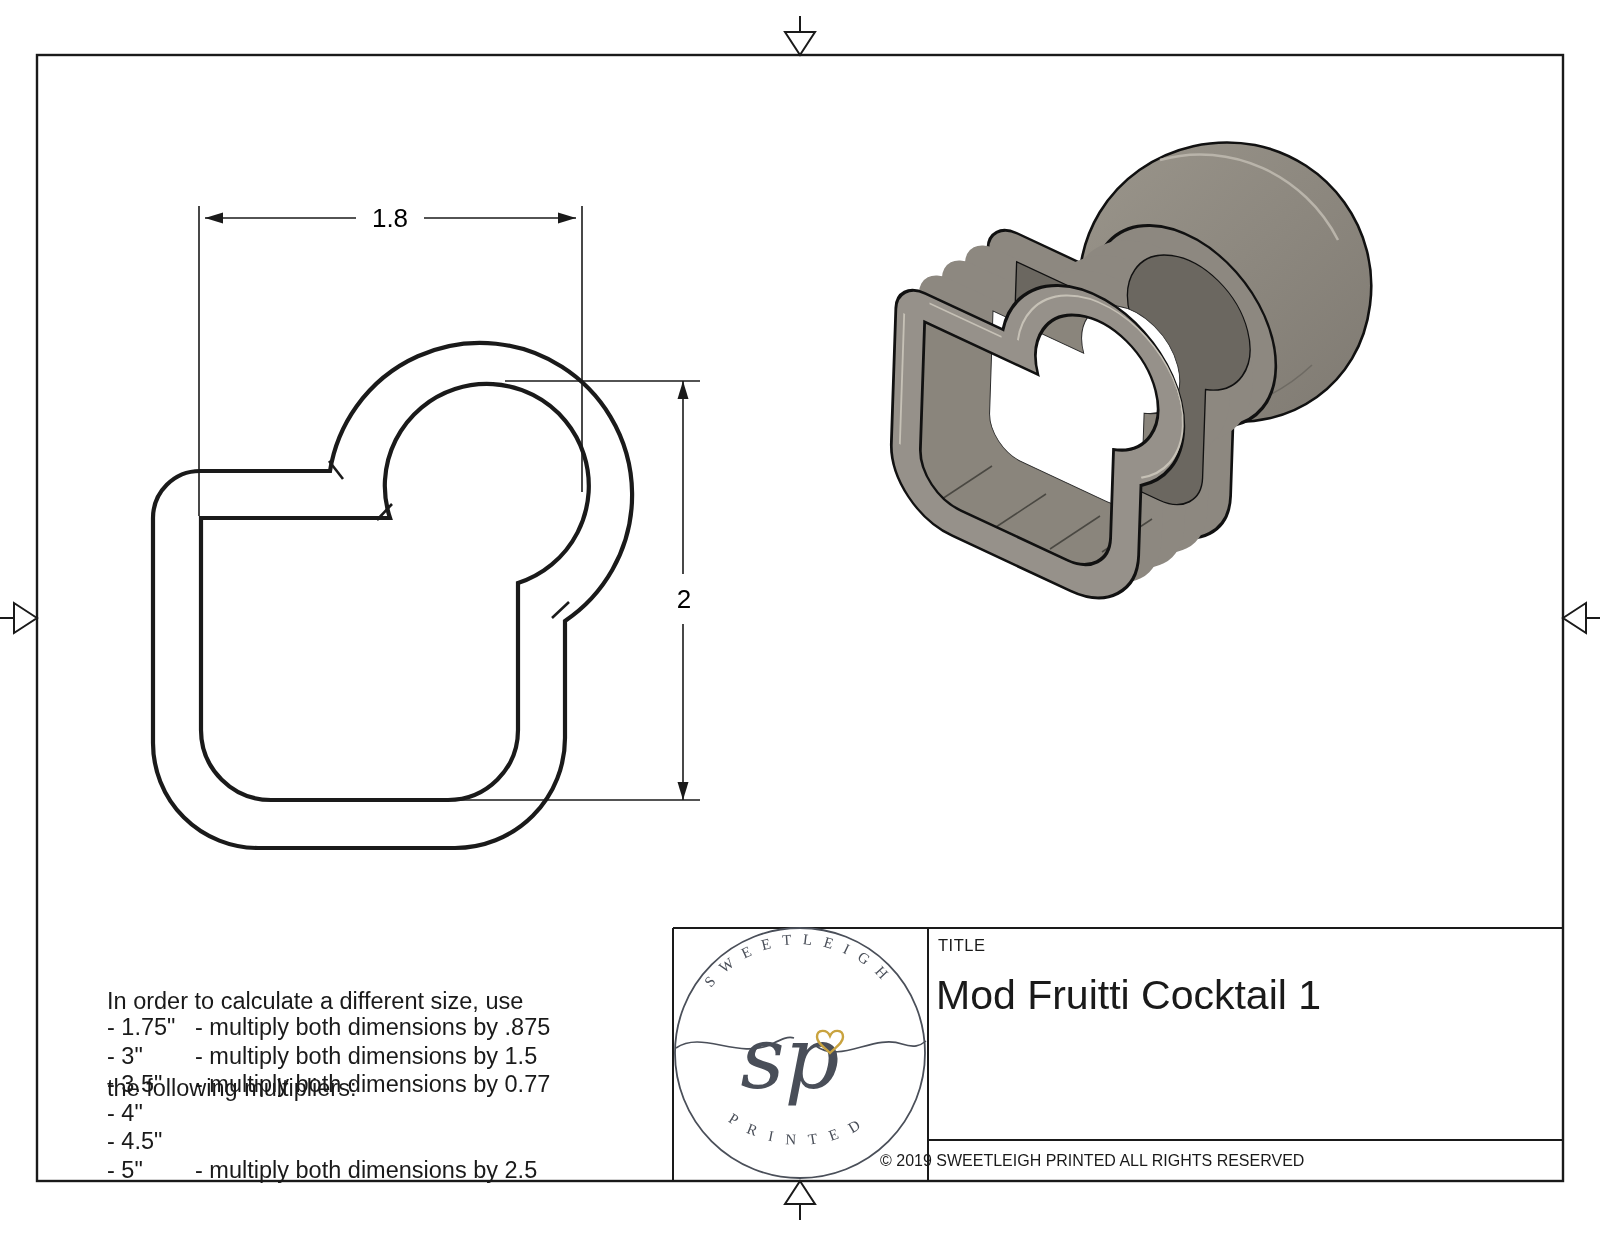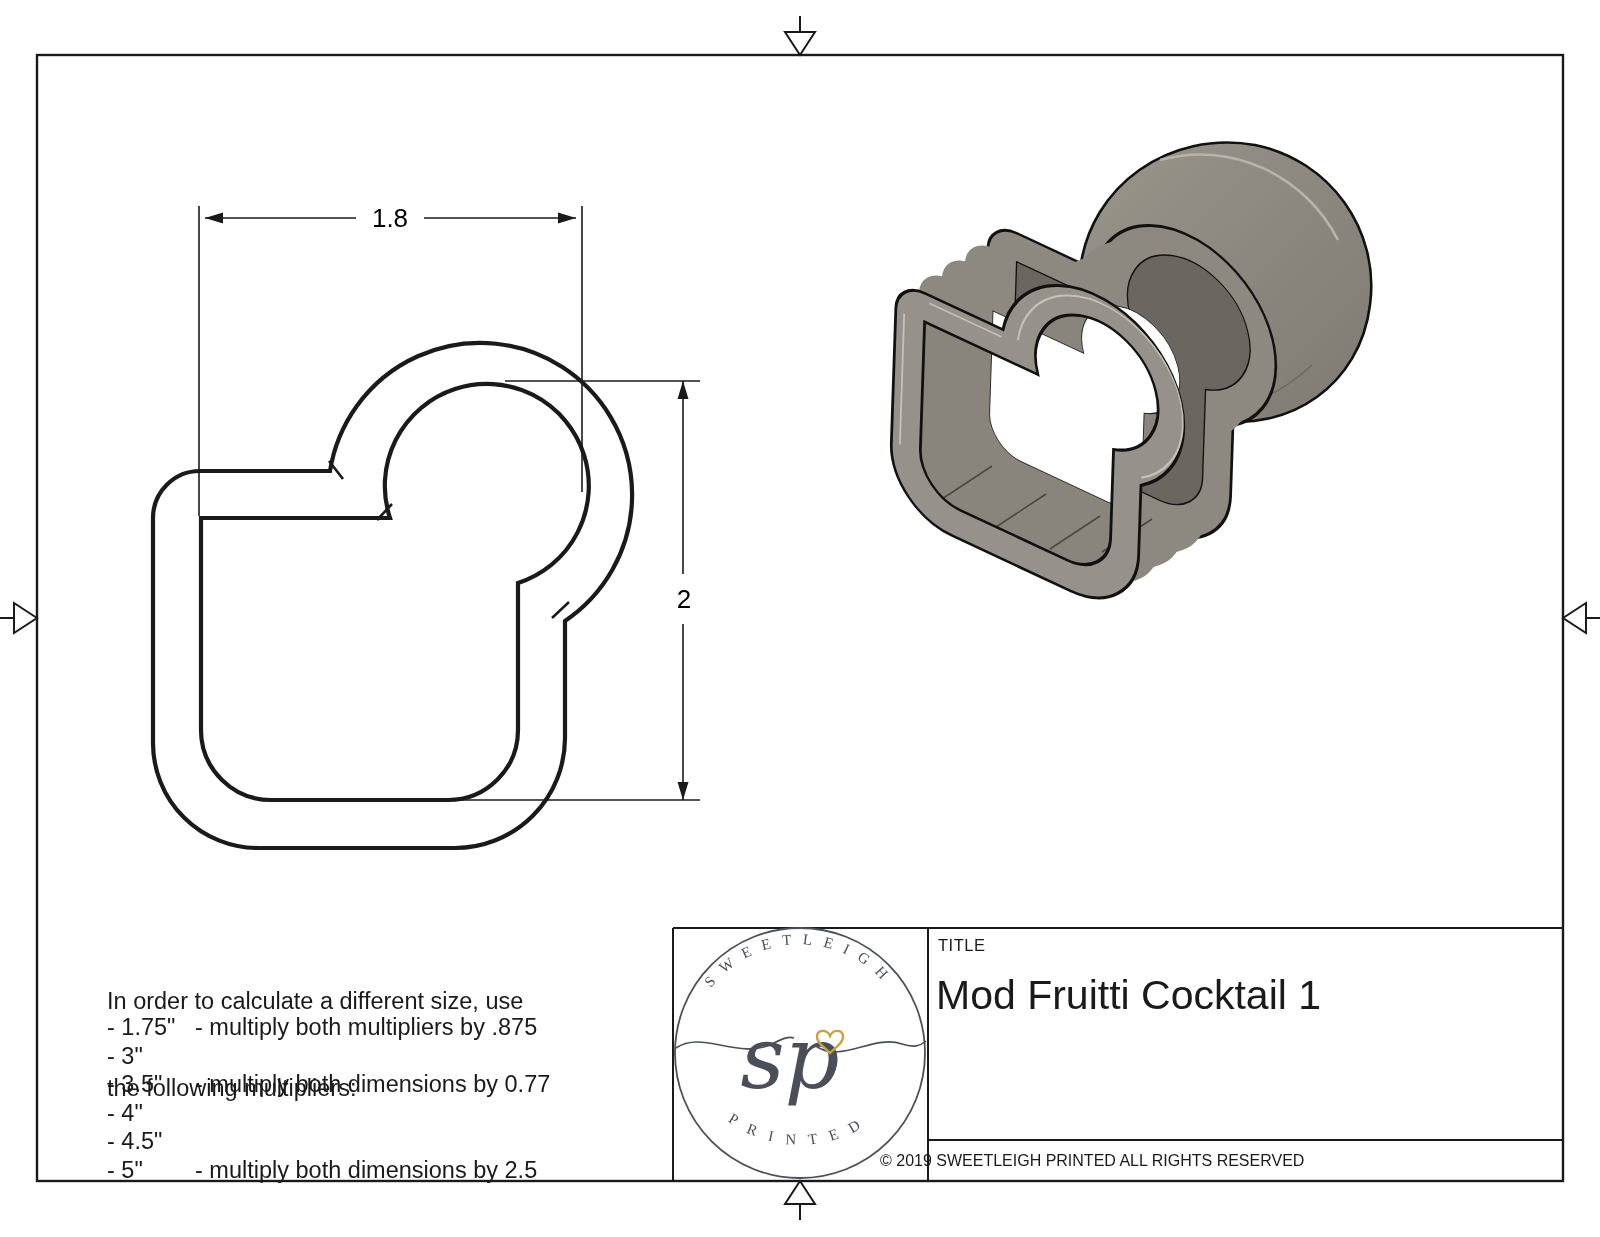--- a/index.html
+++ b/index.html
@@ -155,24 +155,25 @@
 </svg>
 
 <div class="abs notes-intro">
   <div>In order to calculate a different size, use</div>
   <div>the following multipliers:</div>
 </div>
 
 <div class="abs notes-list">
   <div class="mult-row">
     <span class="mult-size">- 1.75"</span>
-    <span>- multiply both multipliers by .875</span>
+    <span>- multiply both dimensions by .875</span>
   </div>
   <div class="mult-row">
     <span class="mult-size">- 3"</span>
+    <span>- multiply both dimensions by 1.5</span>
   </div>
   <div class="mult-row">
     <span class="mult-size">- 3.5"</span>
     <span>- multiply both dimensions by 0.77</span>
   </div>
   <div class="mult-row">
     <span class="mult-size">- 4"</span>
   </div>
   <div class="mult-row">
     <span class="mult-size">- 4.5"</span>

